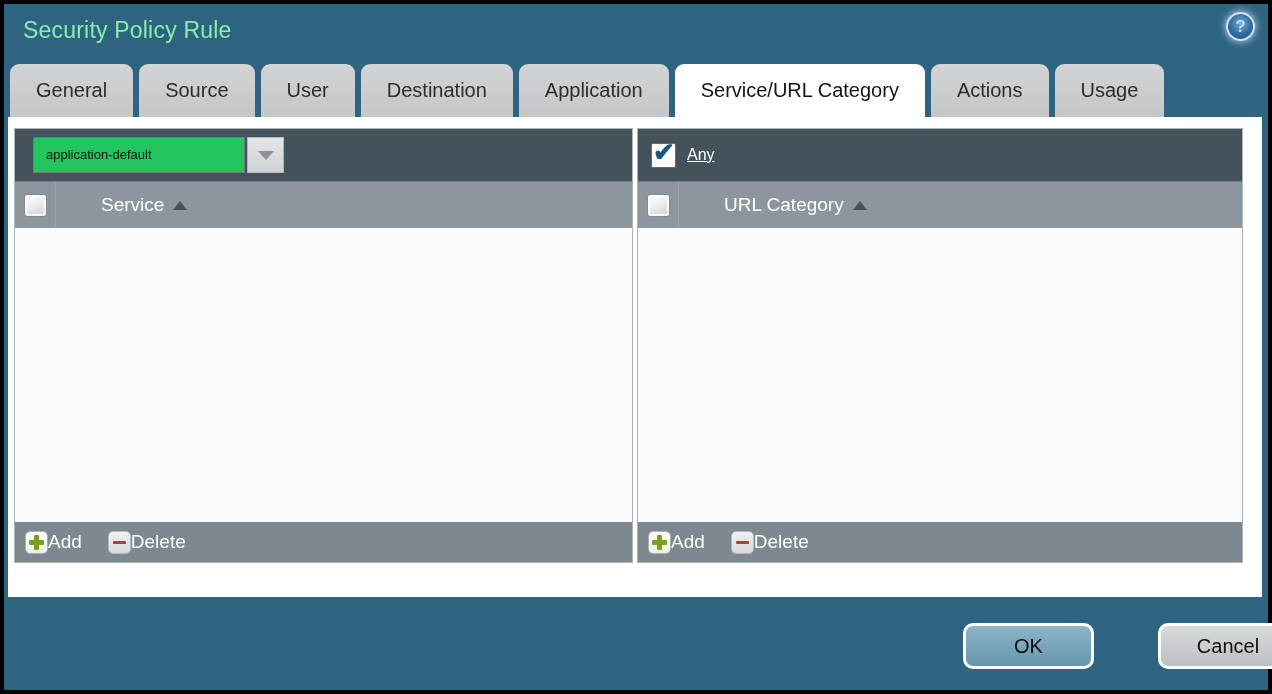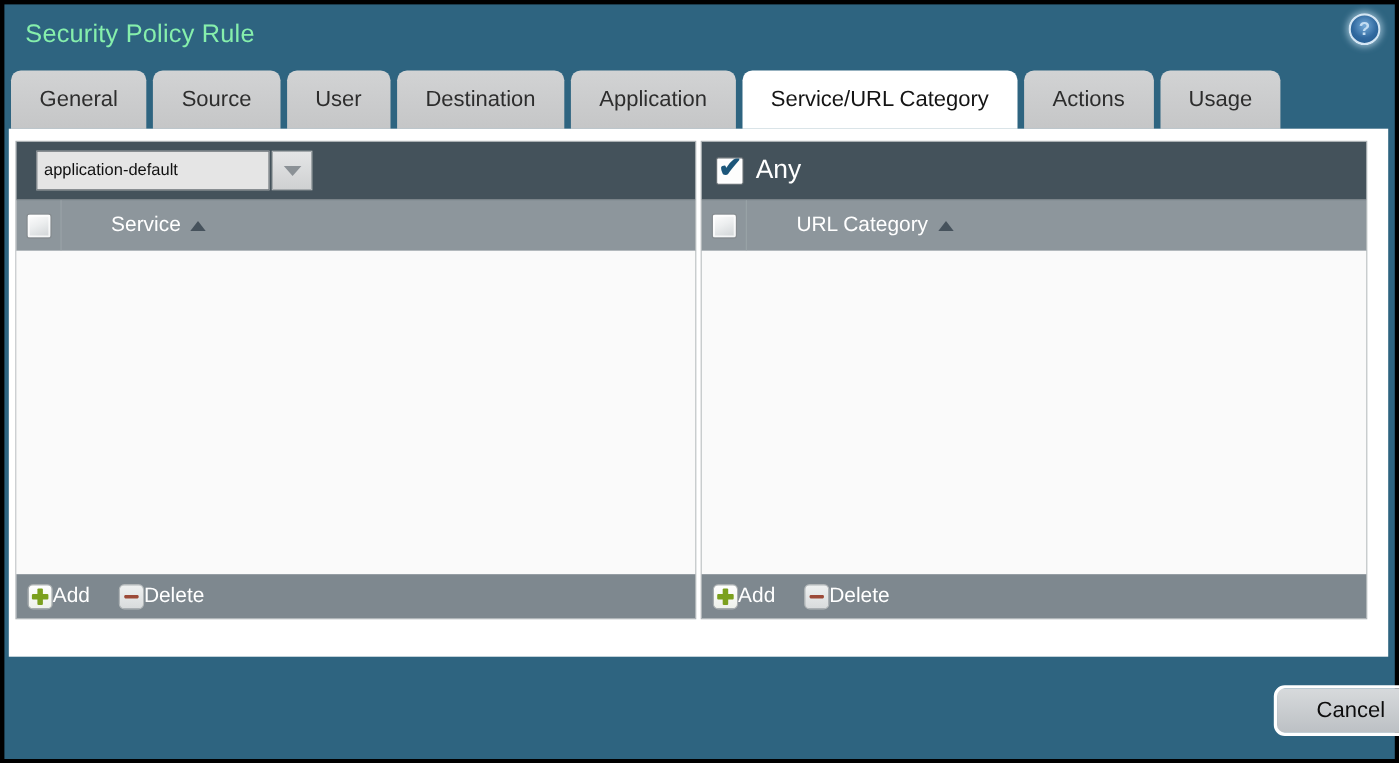--- a/index.html
+++ b/index.html
@@ -76,23 +76,23 @@
   .panel-footer {
     height: 40px; flex: none;
     background: #7e888f;
     display: flex; align-items: center;
     padding-left: 10px; gap: 26px;
   }
   
   .combo { display: flex; align-items: center; margin-left: 18px; height: 38px; }
   .combo-value {
     width: 212px; height: 36px; box-sizing: border-box;
-    background: #e5e5e5; border: 1px solid #72797e;
-    font-size: 15px; color: #101010;
-    line-height: 34px; padding-left: 6px;
+    background: #22c55e; border: 1px solid #72797e;
+    font-size: 13px; color: #101010;
+    line-height: 34px; padding-left: 12px;
     white-space: nowrap; overflow: hidden;
   }
   .combo-btn {
     width: 37px; height: 36px; box-sizing: border-box; margin-left: 2px;
     background: linear-gradient(#e4e5e6, #cfd1d2);
     border: 1px solid #b4b8ba;
     display: flex; align-items: center; justify-content: center;
     cursor: pointer;
   }
   .tri-down {
@@ -121,21 +121,21 @@
   .checkbox.any {
     width: 25px; height: 25px; margin-left: 13px;
     background: #fdfdfd; border: 1px solid #646c71; border-radius: 2px;
     position: relative; overflow: visible; flex: none;
   }
   .checkbox.any .check-glyph {
     position: absolute; left: 1px; top: -7px;
     font-size: 26px; font-weight: bold; color: #1c567a;
   }
   .col-label { font-size: 19px; color: #ffffff; margin-left: 15px; display: flex; align-items: center; cursor: pointer; }
-  .any-label { font-size: 24px; color: #ffffff; margin-left: 11px; }
+  .any-label { font-size: 16px; color: #ffffff; margin-left: 11px; text-decoration: underline; }
   
   .foot-btn { display: flex; align-items: center; gap: 0; cursor: pointer; }
   .sq-icon {
     width: 23px; height: 23px; border-radius: 5px; position: relative;
     border: 1px solid #aaafb1; box-sizing: border-box;
   }
   .sq-icon.plus { background: linear-gradient(#ffffff, #edf0ea); }
   .sq-icon.plus::before {
     content: ""; position: absolute; left: 3px; right: 3px; top: 8px; bottom: 8px;
     background: #7ba01e; border-radius: 1px;
@@ -240,15 +240,16 @@
         </div>
         <div class="foot-btn">
           <div class="sq-icon minus"></div>
           <span class="foot-label-delete">Delete</span>
         </div>
       </div>
     </div>
 
   </div>
 
+  <div class="dlg-btn ok">OK</div>
   <div class="dlg-btn cancel">Cancel</div>
 
 </div>
 
 </body></html>

